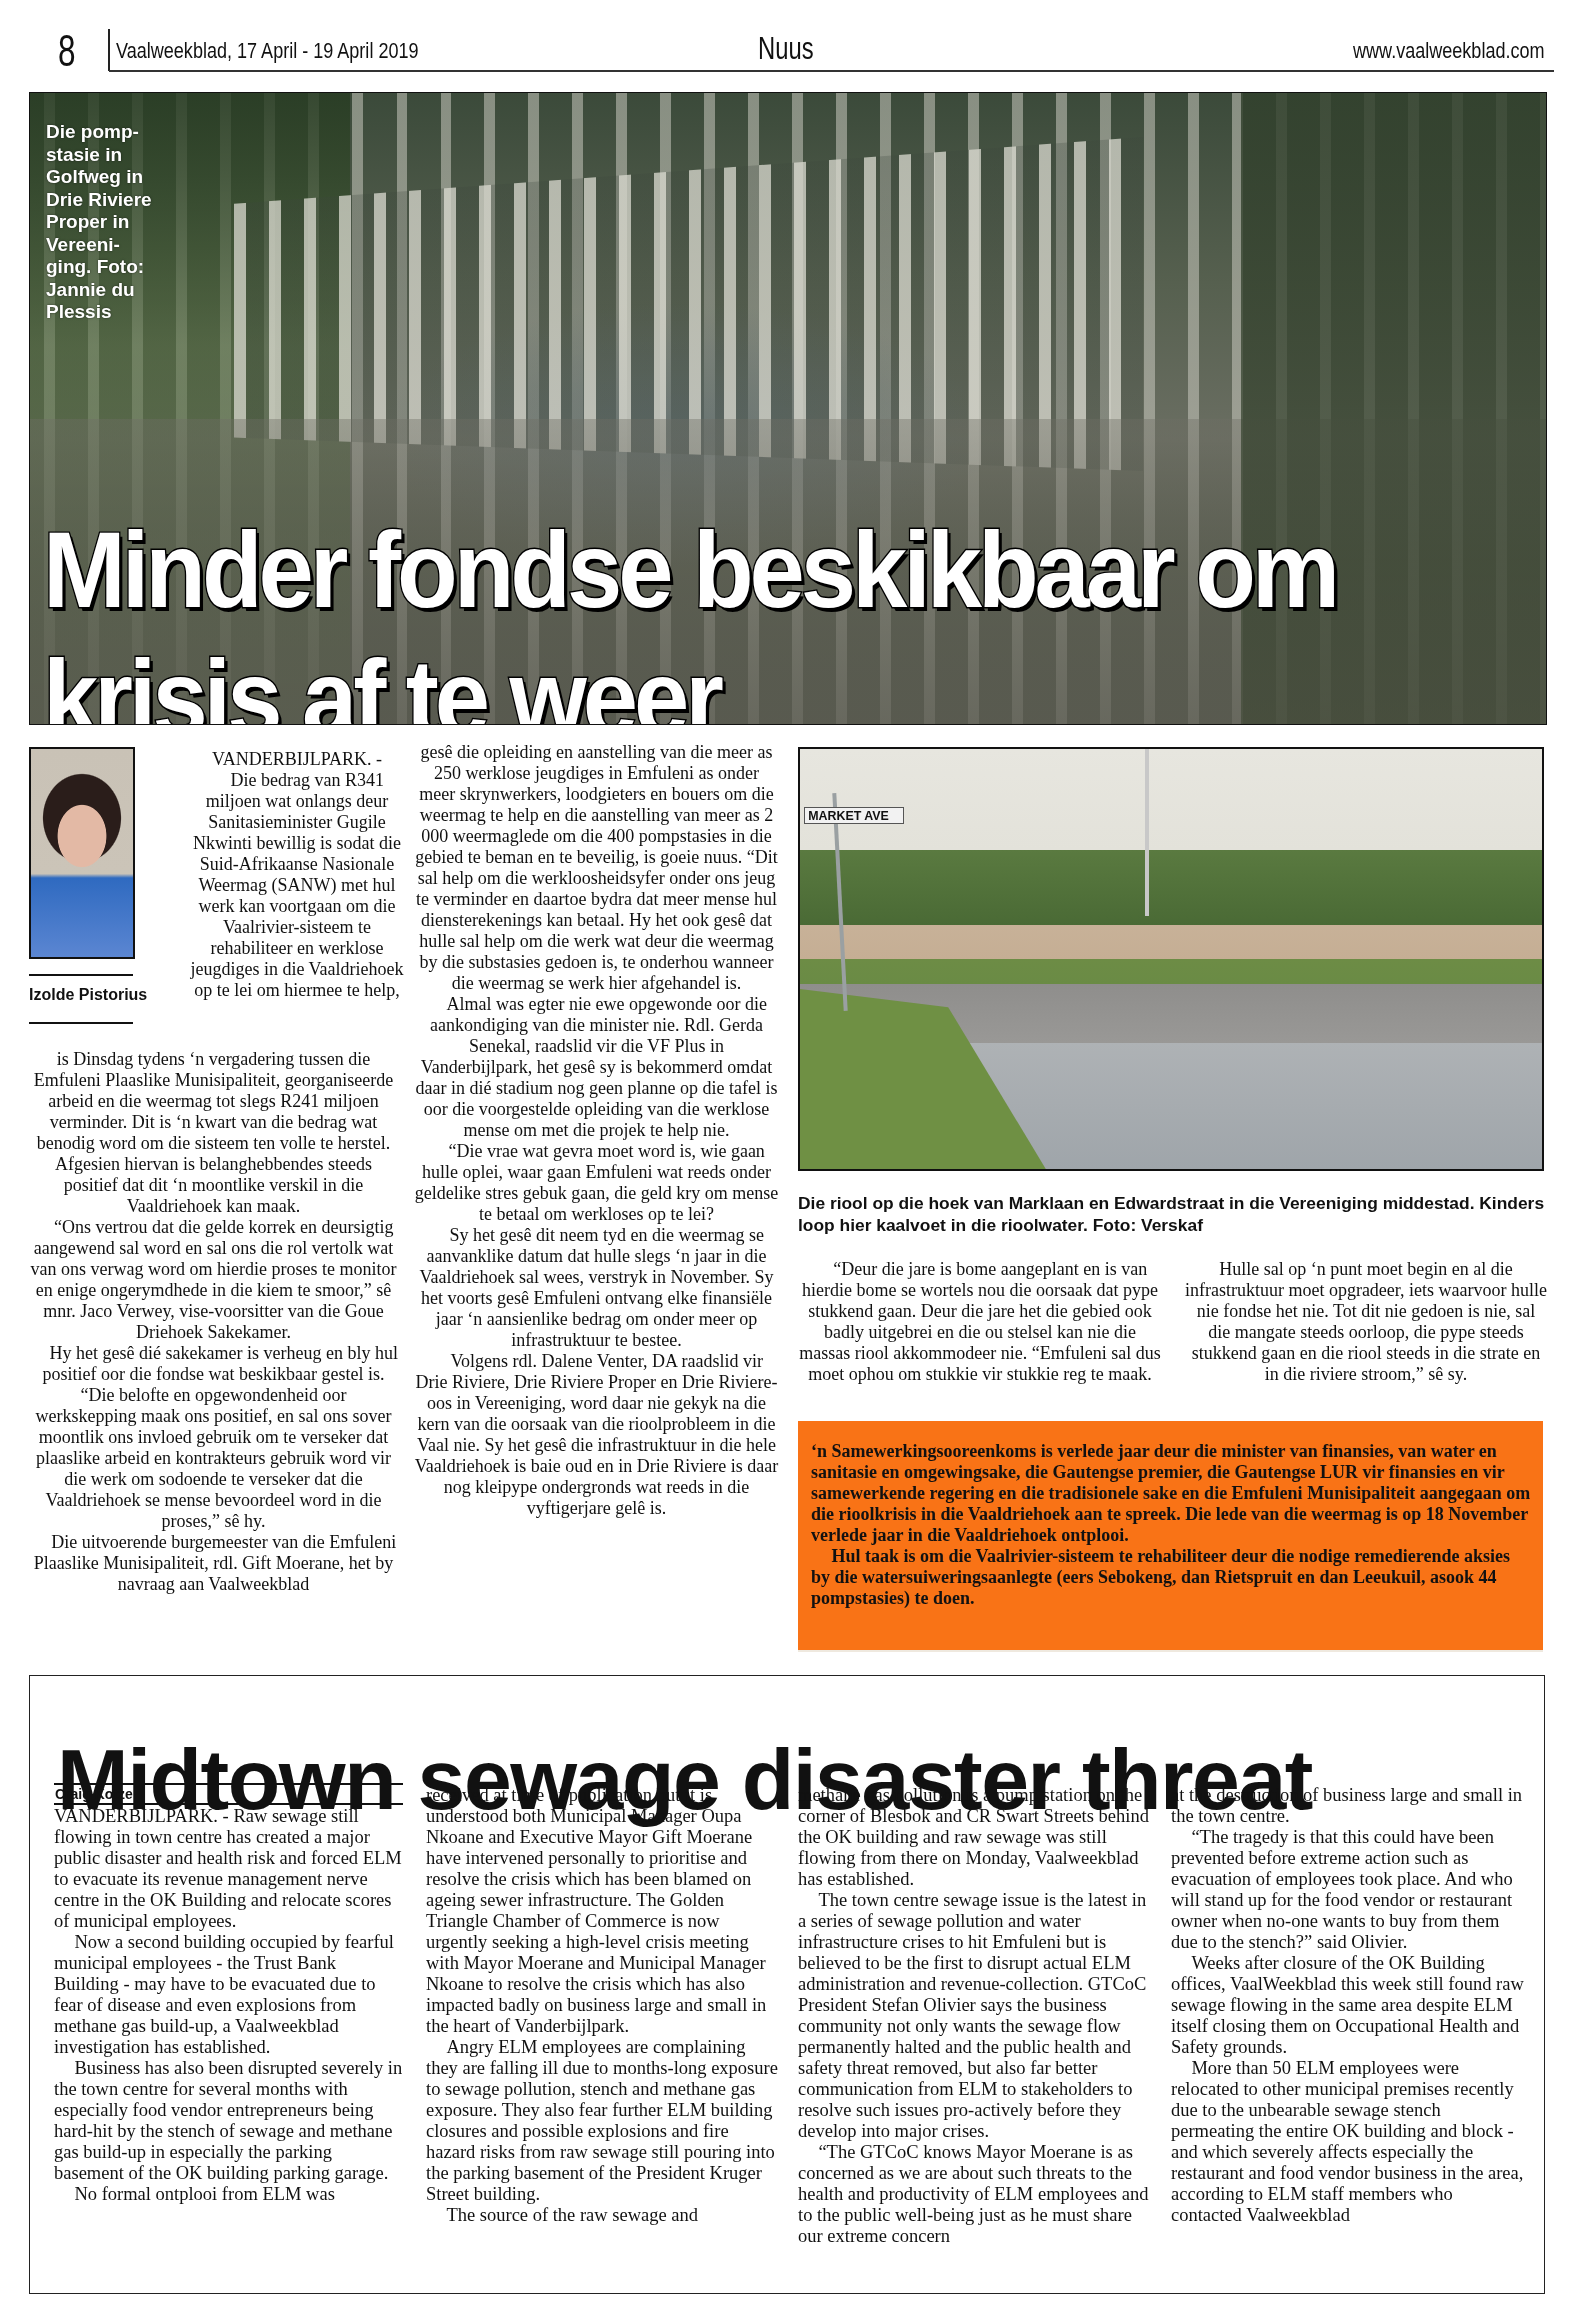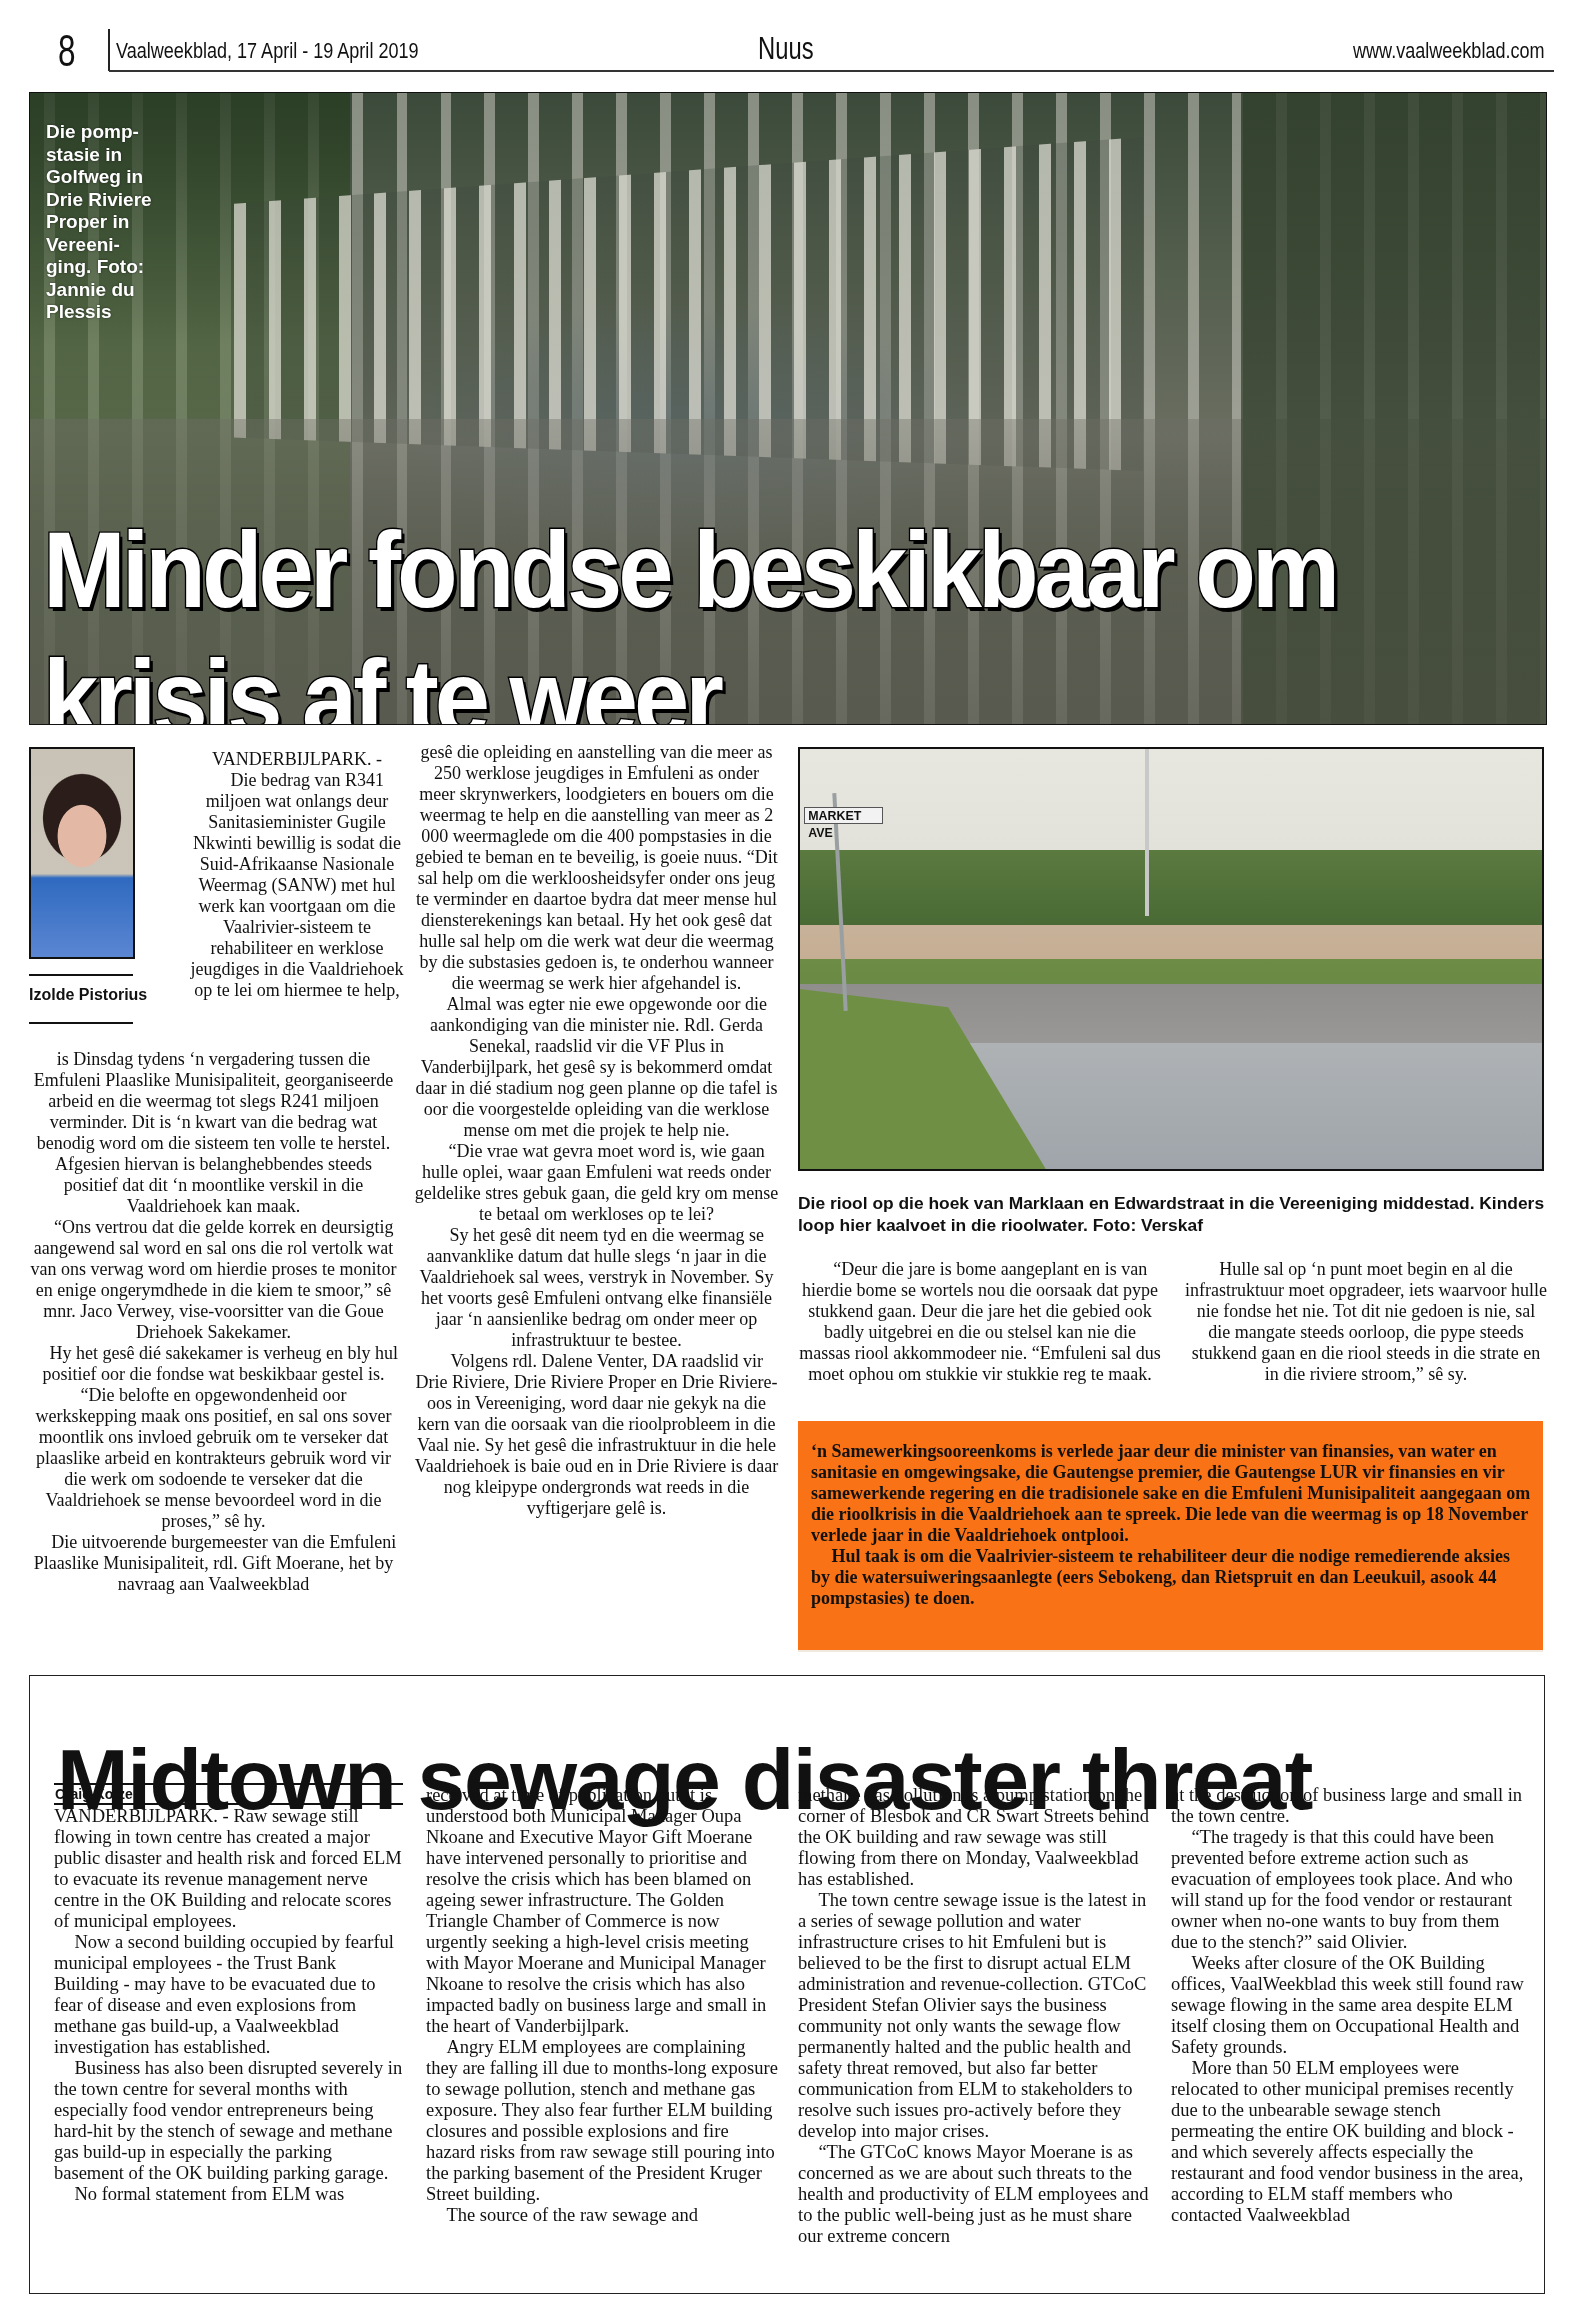--- a/index.html
+++ b/index.html
@@ -47,21 +47,21 @@
 
   .photo2 { position: absolute; left: 798px; top: 747px; width: 742px; height: 420px; border: 2.2px solid #111;
     background:
       linear-gradient(180deg, #e7e6df 0%, #e3e2da 24%, transparent 24%),
       linear-gradient(180deg, transparent 24%, #5a7a40 24%, #4a6a35 42%, transparent 42%),
       linear-gradient(180deg, transparent 38%, #c9b39a 38%, #c5ae94 50%, transparent 50%),
       linear-gradient(180deg, transparent 50%, #6d8c45 50%, #6a8b45 56%, #8f8e8c 56%, #999896 70%, #aeb2b5 70%, #9fa5aa 100%);
     overflow: hidden; }
   .photo2 .grass { position: absolute; left: 0; top: 240px; width: 247px; height: 182px; background: #6f9044; clip-path: polygon(0 0, 60% 10%, 100% 100%, 0 100%); }
   .photo2 .pole { position: absolute; left: 38px; top: 44px; width: 4.4px; height: 218px; background: #9aa0a2; transform: rotate(-3deg); }
-  .photo2 .sign { position: absolute; left: 4.4px; top: 58px; width: 79px; height: 17.4px; background: #f2f2f2; border: 0.7px solid #555; font-family: "Liberation Sans", sans-serif; font-weight: bold; font-size: 12.4px; line-height: 17.4px; padding-left: 2.9px; box-sizing: border-box; }
+  .photo2 .sign { position: absolute; left: 4.4px; top: 58px; width: 100px; height: 17.4px; background: #f2f2f2; border: 0.7px solid #555; font-family: "Liberation Sans", sans-serif; font-weight: bold; font-size: 12.4px; line-height: 17.4px; padding-left: 2.9px; box-sizing: border-box; }
   .photo2 .lamp { position: absolute; left: 345px; top: 0; width: 3.6px; height: 167px; background: #c8c8c8; }
   .caption2 { position: absolute; left: 798px; top: 1192px; width: 749px; font-family: "Liberation Sans", sans-serif; font-weight: bold; font-size: 17.4px; line-height: 22px; }
 
   .factbox { position: absolute; left: 798px; top: 1421px; width: 745px; height: 229px; background: #f97316; border-bottom: 2.9px solid #efe9df; }
   .factbox .txt { position: absolute; left: 13px; top: 20.4px; width: 720px; font-family: "Liberation Serif", serif; font-weight: bold; font-size: 18px; line-height: 21px; }
   .factbox p { margin: 0; }
   .factbox p.ind { text-indent: 20.4px; }
 
   
   .box2 { position: absolute; left: 29px; top: 1675px; width: 1514px; height: 617px; border: 1.5px solid #222; }
@@ -147,21 +147,21 @@
 <div class="box2"></div>
 <div class="headline2">Midtown sewage disaster threat</div>
 <div class="byline2-top"></div>
 <div class="byline2">Craig Kotze</div>
 <div class="byline2-bot"></div>
 
 <div class="col2" style="left:54px; top:1806px; width:349px;">
   <p>VANDERBIJLPARK. - Raw sewage still flowing in  town centre has created a major public disaster and health risk and forced ELM to evacuate its revenue management nerve centre in the OK Building and relocate scores of municipal employees.</p>
   <p class="ind">Now a second building occupied by fearful municipal employees - the Trust Bank Building - may have to be evacuated due to fear of disease and even explosions from methane gas build-up, a Vaalweekblad investigation has established.</p>
   <p class="ind">Business has also been disrupted severely in the town centre for several months with especially food vendor entrepreneurs being hard-hit by the stench of sewage and methane gas build-up in especially the parking basement of the OK building parking garage.</p>
-  <p class="ind">No formal statement from ELM was</p>
+  <p class="ind">No formal ontplooi from ELM was</p>
 </div>
 <div class="col2" style="left:426px; top:1785px; width:353px;">
   <p>received at time of publication but it is understood both Municipal Manager Oupa Nkoane and Executive Mayor Gift Moerane have intervened personally to prioritise and resolve the crisis which has been blamed on ageing sewer infrastructure. The Golden Triangle Chamber of Commerce is now urgently seeking a high-level crisis meeting with Mayor Moerane and Municipal Manager Nkoane to resolve the crisis which has also impacted badly on business large and small in the heart of Vanderbijlpark.</p>
   <p class="ind">Angry ELM employees are complaining they are falling ill due to months-long exposure to sewage pollution, stench and methane gas exposure. They also fear further ELM building closures and possible explosions and fire hazard risks from raw sewage still pouring into the parking basement of the President Kruger Street building.</p>
   <p class="ind">The source of the raw sewage and</p>
 </div>
 <div class="col2" style="left:798px; top:1785px; width:356px;">
   <p>methane gas pollution is a pump station on the corner of Blesbok and CR Swart Streets behind the OK building and raw sewage was still flowing from there on Monday, Vaalweekblad has established.</p>
   <p class="ind">The town centre sewage issue is the latest in a series of sewage pollution and water infrastructure crises to hit Emfuleni but is believed to be the first to disrupt actual ELM administration and revenue-collection. GTCoC President Stefan Olivier says the business community not only wants the sewage flow permanently halted and the public health and safety threat removed, but also far better communication from ELM to stakeholders to resolve such issues pro-actively before they develop into major crises.</p>
   <p class="ind">“The GTCoC knows Mayor Moerane is as concerned as we are about such threats to the health and productivity of ELM employees and to the public well-being just as he must share our extreme concern</p>

